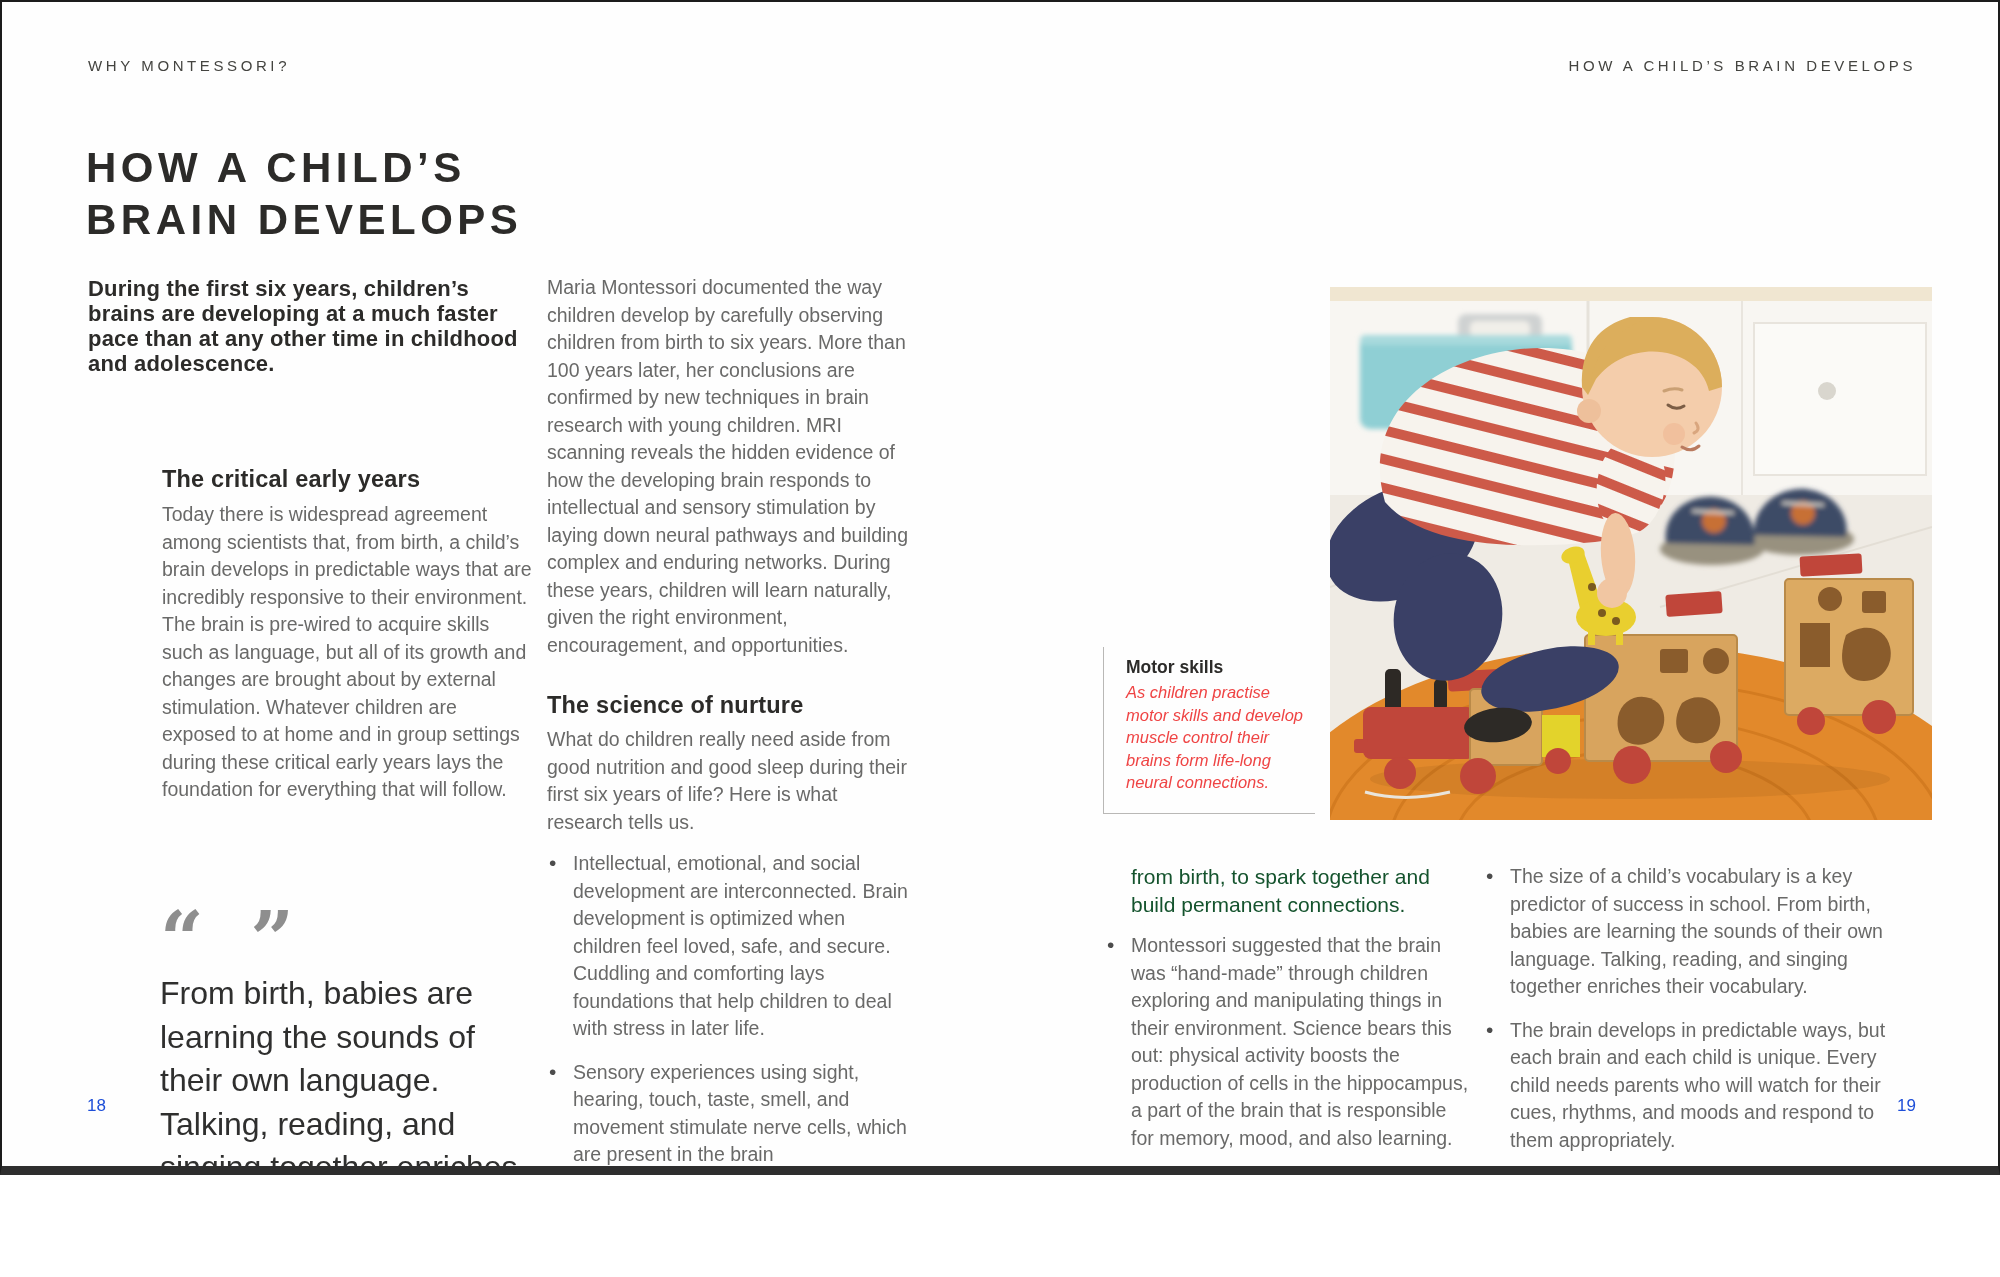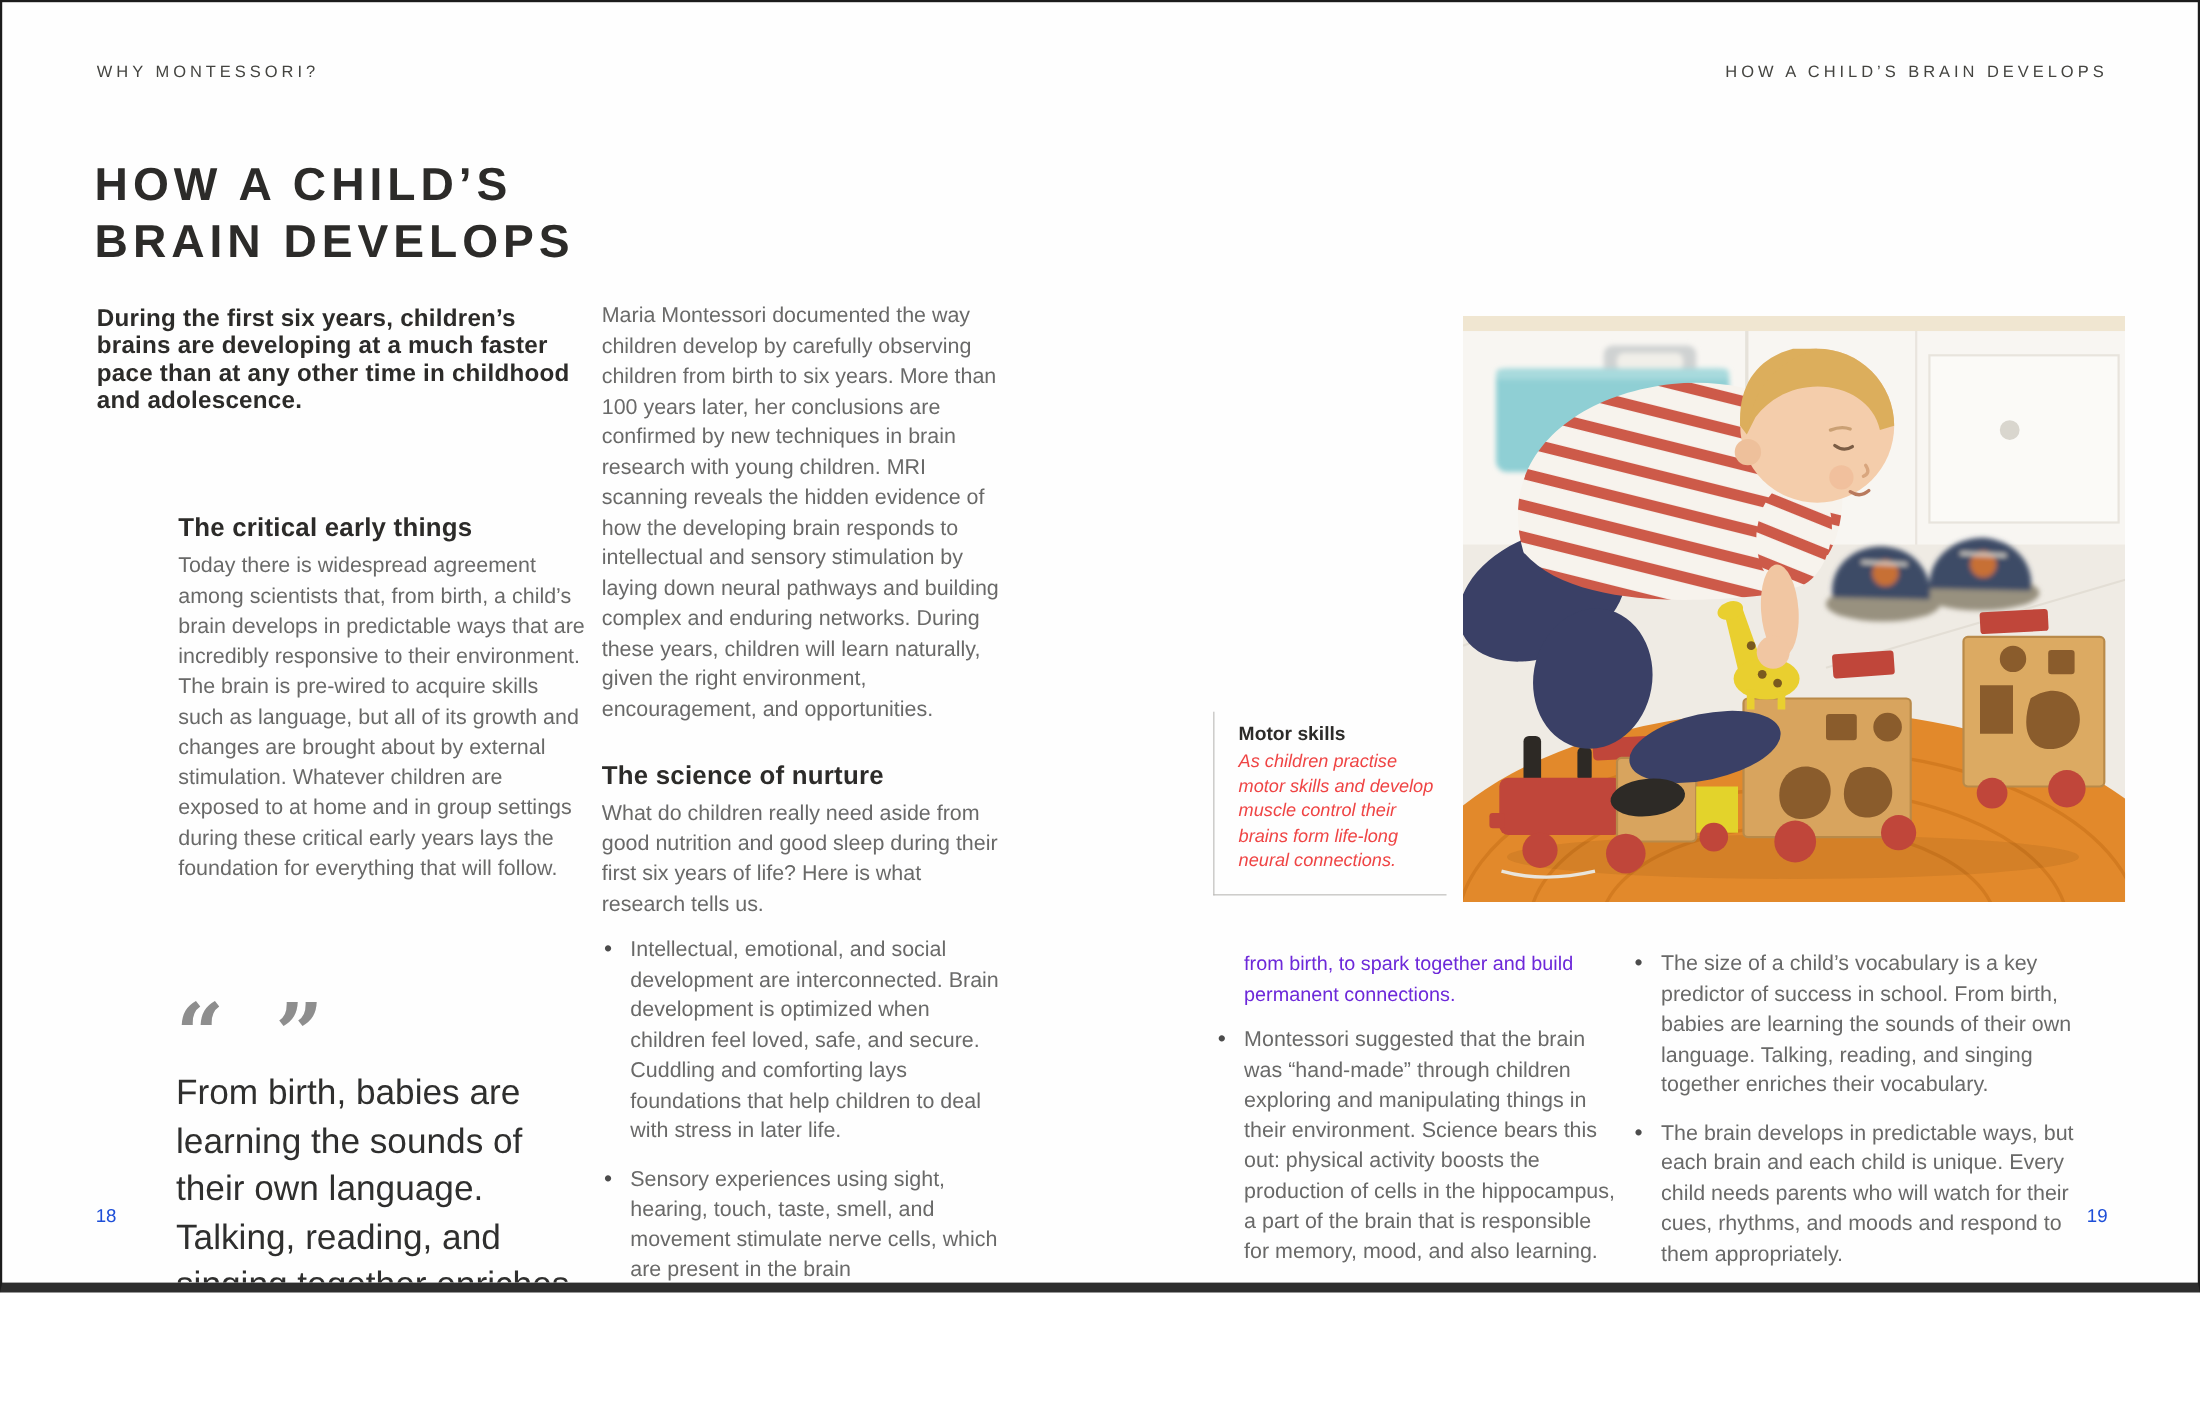--- a/index.html
+++ b/index.html
@@ -74,22 +74,22 @@
   .caption-box {
     position:absolute; left:1101px; top:645px; width:212px; height:167px;
     border-left:1.5px solid #b9b8b6; border-bottom:1.5px solid #b9b8b6;
     padding:10px 0 12px 22px;
   }
   .caption-box h3 { font-size:17.5px; font-weight:bold; color:#2c2b29; margin-bottom:3px; }
   .caption-box p { font-size:16.5px; line-height:22.5px; color:#ef4444;font-style:italic; }
 
   .col3 { position:absolute; left:1103px; top:861px; width:366px; }
   .col3 .continuation {
-    padding-left:26px; font-size:18px; line-height:27.5px;
-    color:#6d28d9; margin-bottom:14px;
+    padding-left:26px; font-size:21px; line-height:27.5px;
+    color:#14532d; margin-bottom:14px;
   }
   .col4 { position:absolute; left:1482px; top:861px; width:406px; }
   .col4 ul.bullets { margin-top:0; }
 
   .page-number { position:absolute; bottom:50px; font-size:17px; color:#1d4ed8; }
   .page-number.left { left:85px; }
   .page-number.right { right:82px; }
 </style>
 </head>
 <body>
@@ -98,21 +98,21 @@
 
   <div class="running-head left">WHY MONTESSORI?</div>
   <div class="running-head right">HOW A CHILD’S BRAIN DEVELOPS</div>
 
   <h1 class="page-title">HOW A CHILD’S
 BRAIN DEVELOPS</h1>
 
   <p class="intro">During the first six years, children’s brains are developing at a much faster pace than at any other time in childhood and adolescence.</p>
 
   <div class="col-critical">
-    <div class="h2">The critical early things</div>
+    <div class="h2">The critical early years</div>
     <p class="body-text">Today there is widespread agreement among scientists that, from birth, a child’s brain develops in predictable ways that are incredibly responsive to their environment. The brain is pre-wired to acquire skills such as language, but all of its growth and changes are brought about by external stimulation. Whatever children are exposed to at home and in group settings during these critical early years lays the foundation for everything that will follow.</p>
   </div>
 
   <div class="quote-block">
     <div class="quote-marks">“ ”</div>
     <p class="quote-text">From birth, babies are learning the sounds of their own language. Talking, reading, and singing together enriches their vocabulary.</p>
   </div>
 
   <div class="col2">
     <p class="body-text">Maria Montessori documented the way children develop by carefully observing children from birth to six years. More than 100 years later, her conclusions are confirmed by new techniques in brain research with young children. MRI scanning reveals the hidden evidence of how the developing brain responds to intellectual and sensory stimulation by laying down neural pathways and building complex and enduring networks. During these years, children will learn naturally, given the right environment, encouragement, and opportunities.</p>

